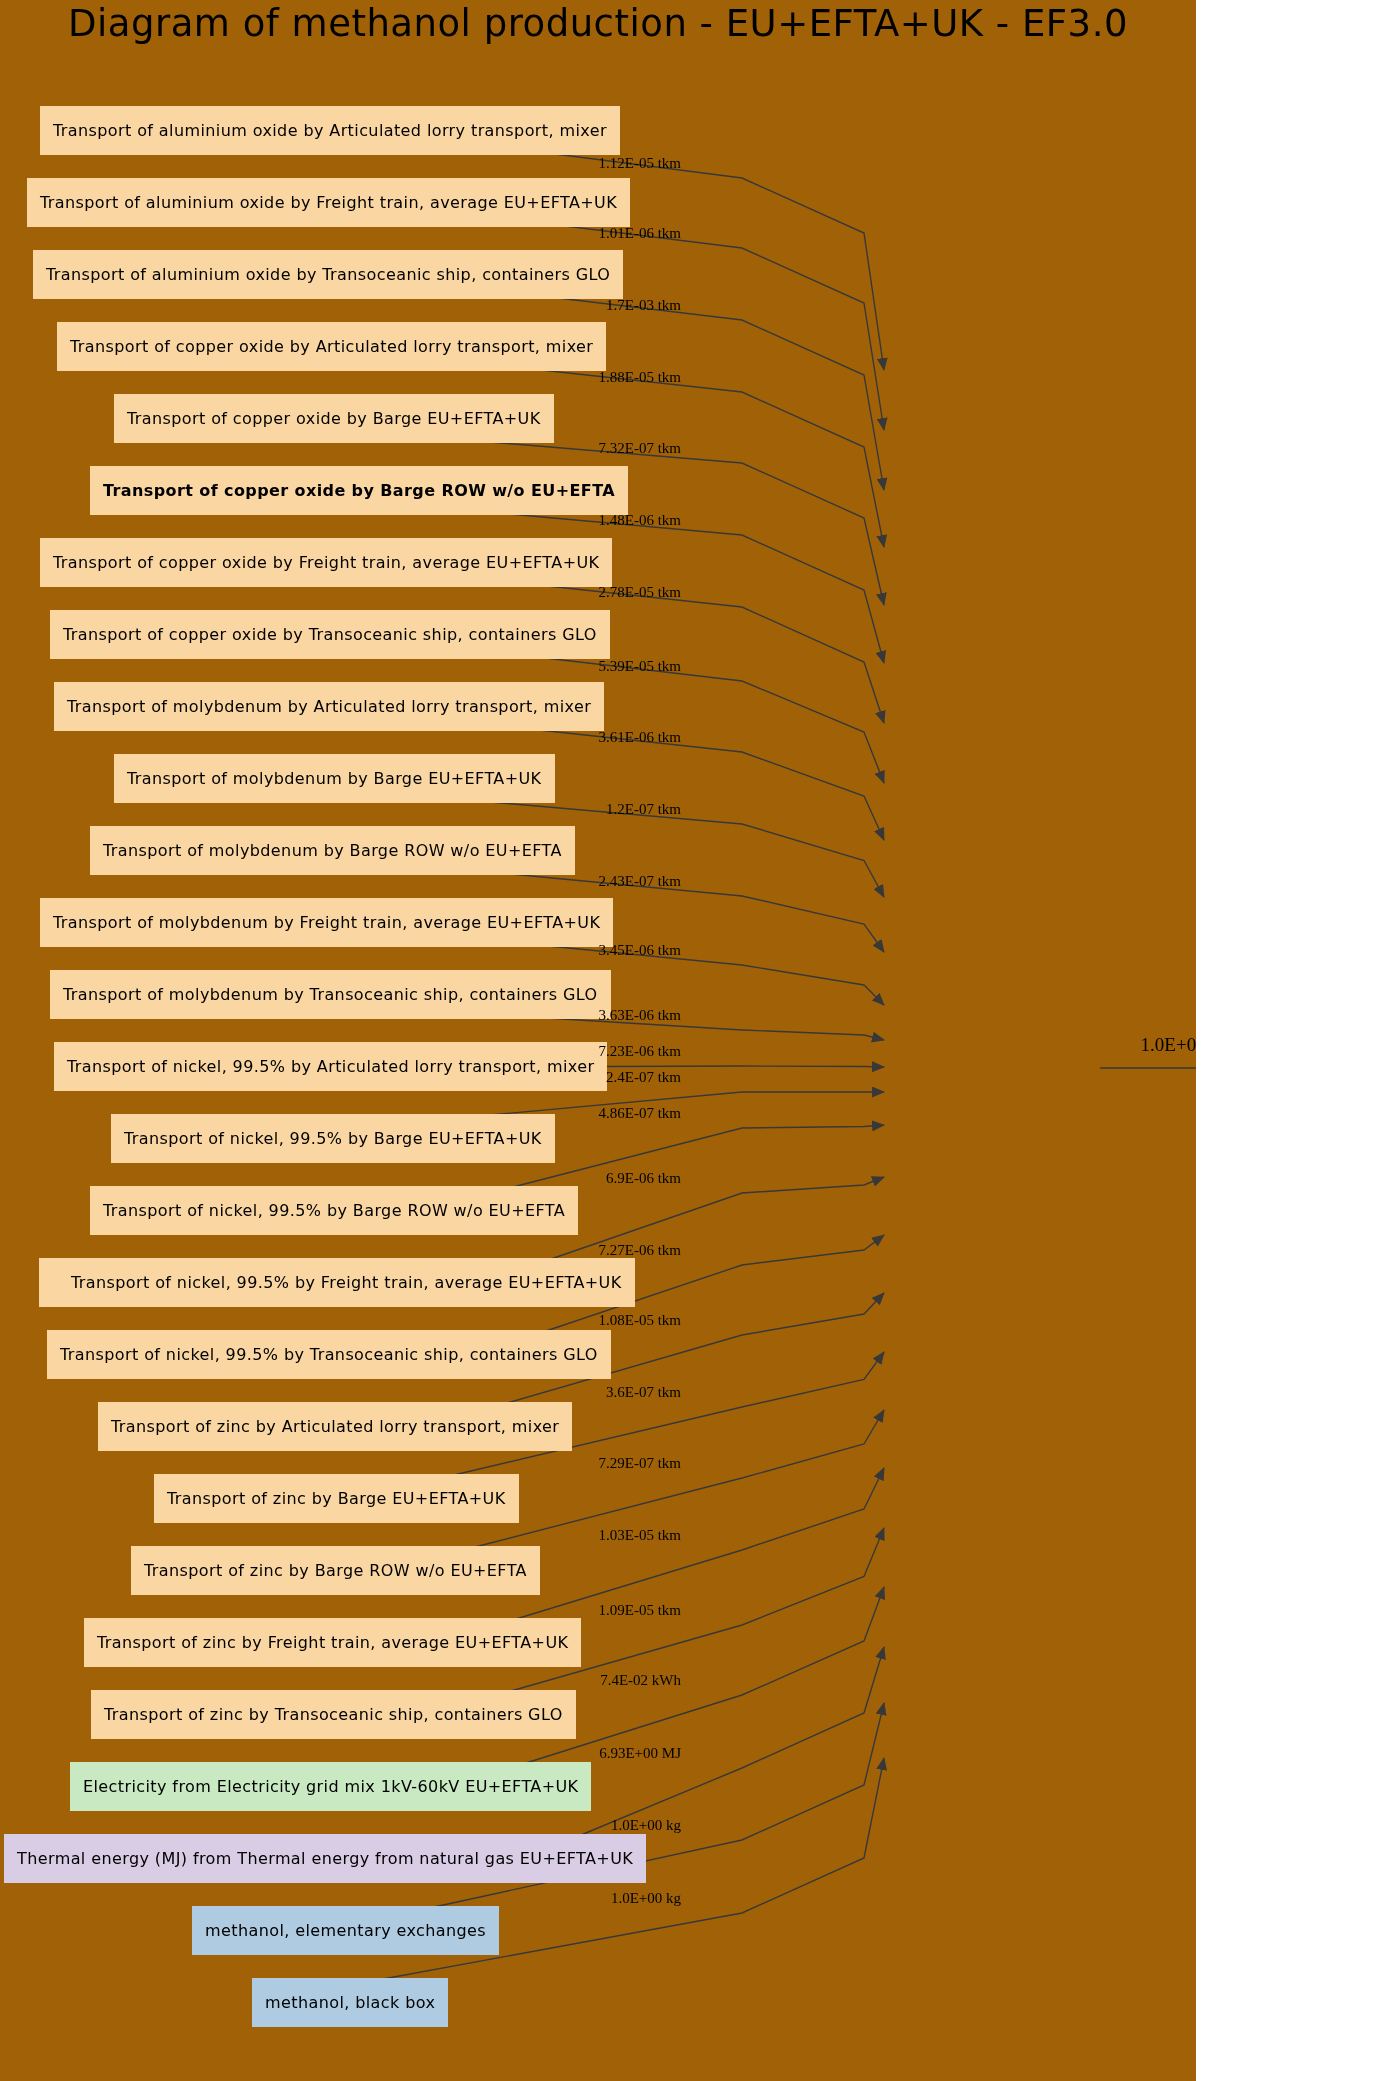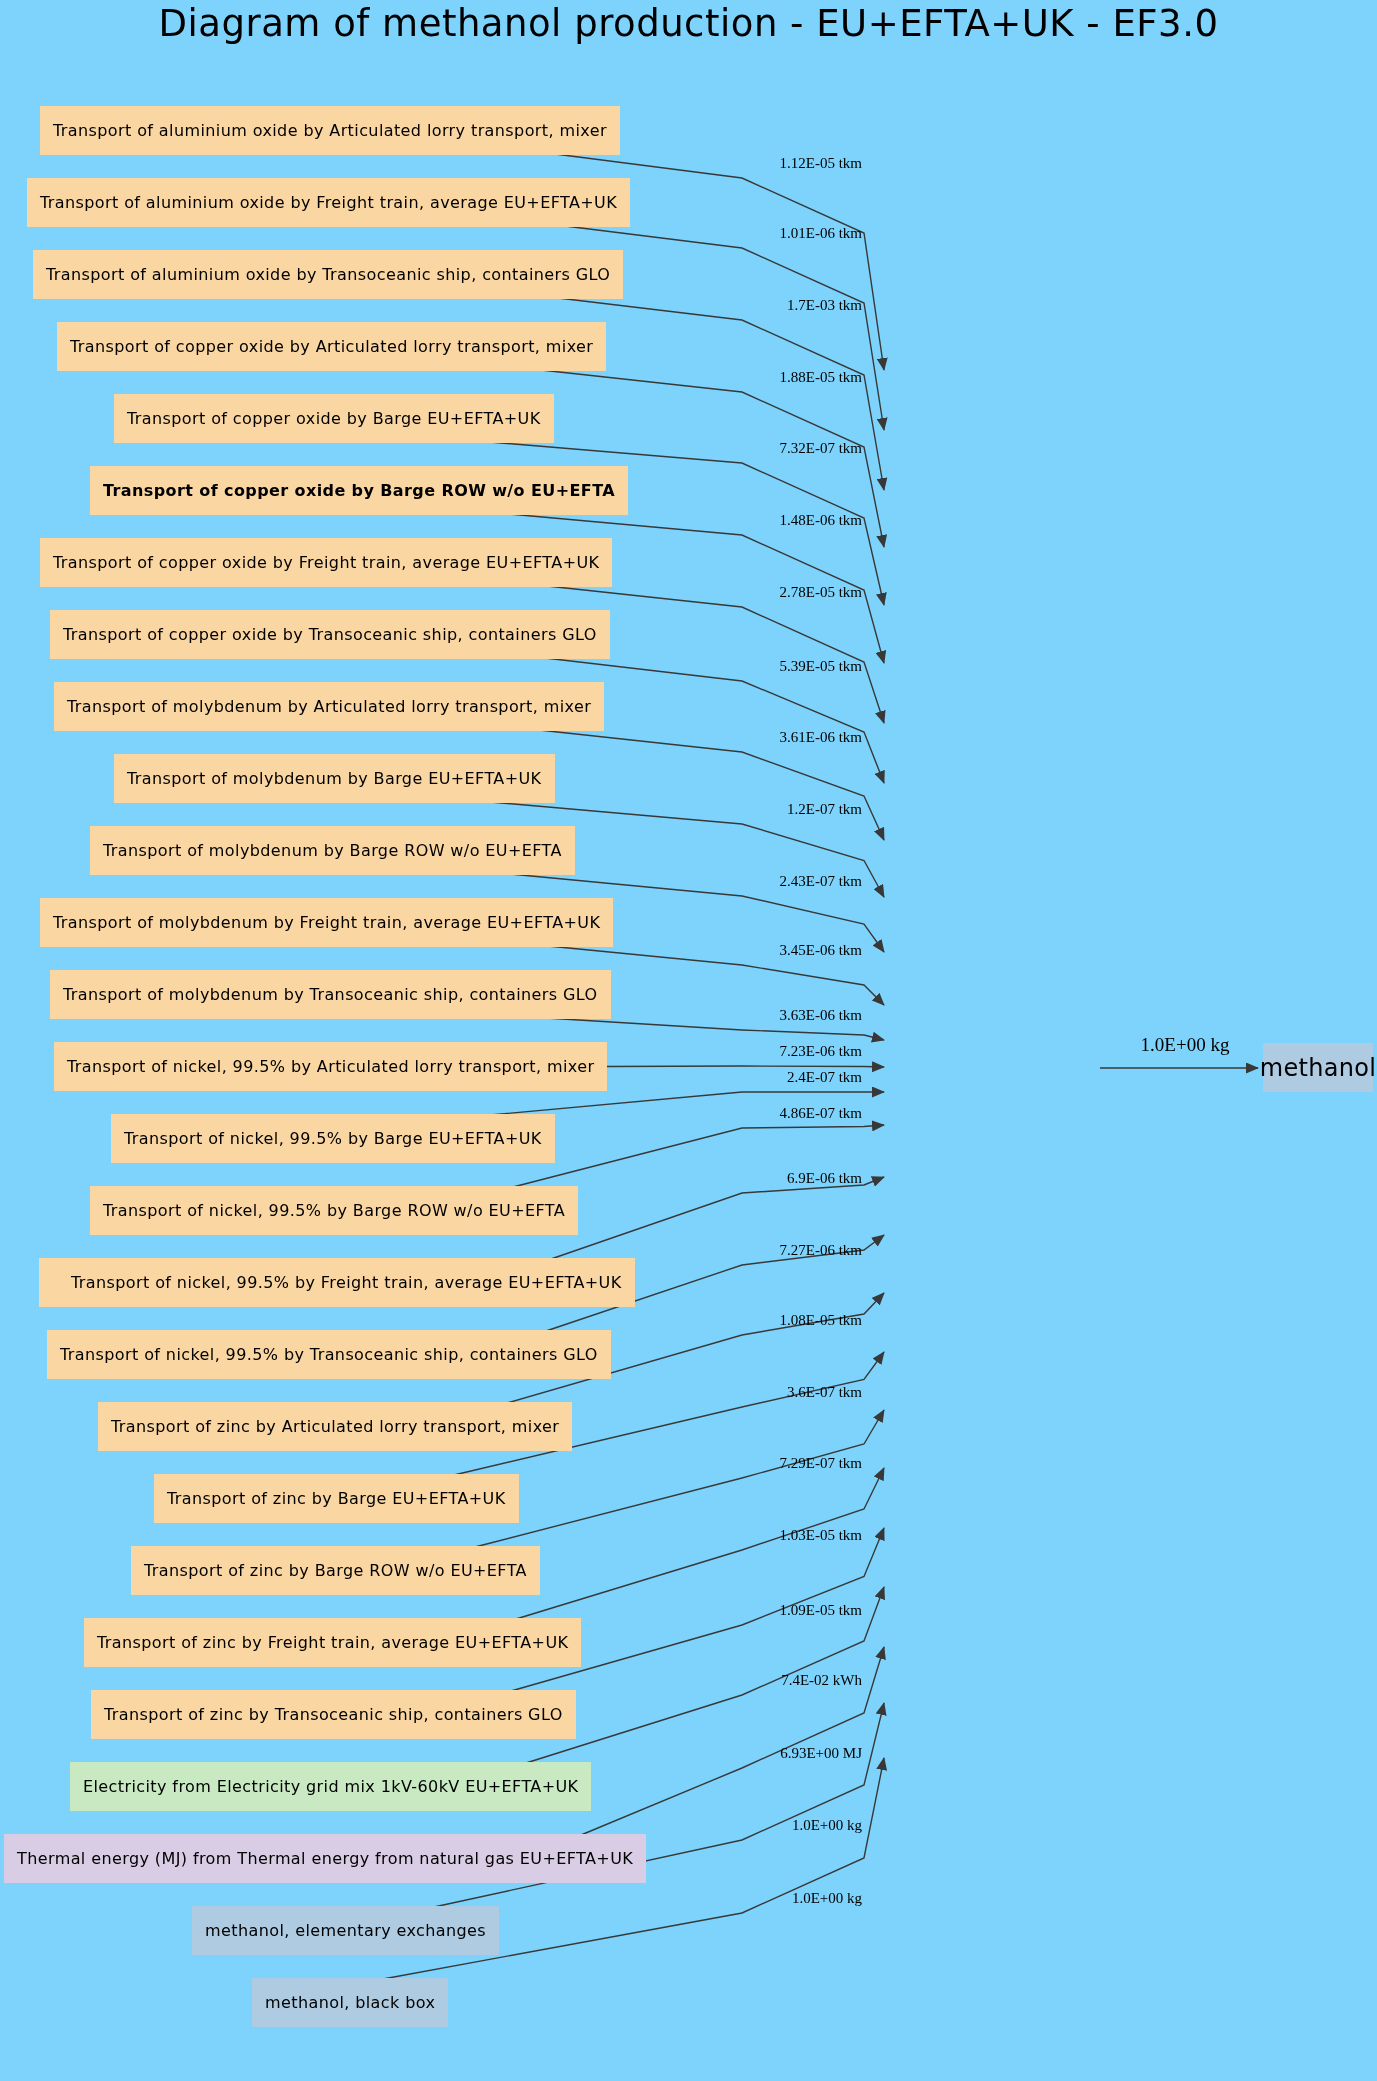--- a/index.html
+++ b/index.html
@@ -1,17 +1,17 @@
 <!DOCTYPE html>
 <html><head>
 <meta charset="utf-8">
 <style>
   html,body{margin:0;padding:0;background:#ffffff;}
   #stage{
-    position:relative;width:1377px;height:2081px;background:#7dd3fc;overflow:hidden;
+    position:relative;width:1196px;height:2081px;background:#a16207;overflow:hidden;
     font-family:"DejaVu Sans","Liberation Sans",sans-serif;color:#000;
   }
   #edge-svg{position:absolute;left:0;top:0;width:1377px;height:2081px;z-index:1;}
   .title{
     position:absolute;left:0;top:2px;width:100%;text-align:center;
     font-size:37px;letter-spacing:0.5px;white-space:nowrap;z-index:2;
   }
   .node{
     position:absolute;height:49px;display:flex;align-items:center;
     padding:0 13px;white-space:nowrap;font-size:16px;letter-spacing:0.4px;

